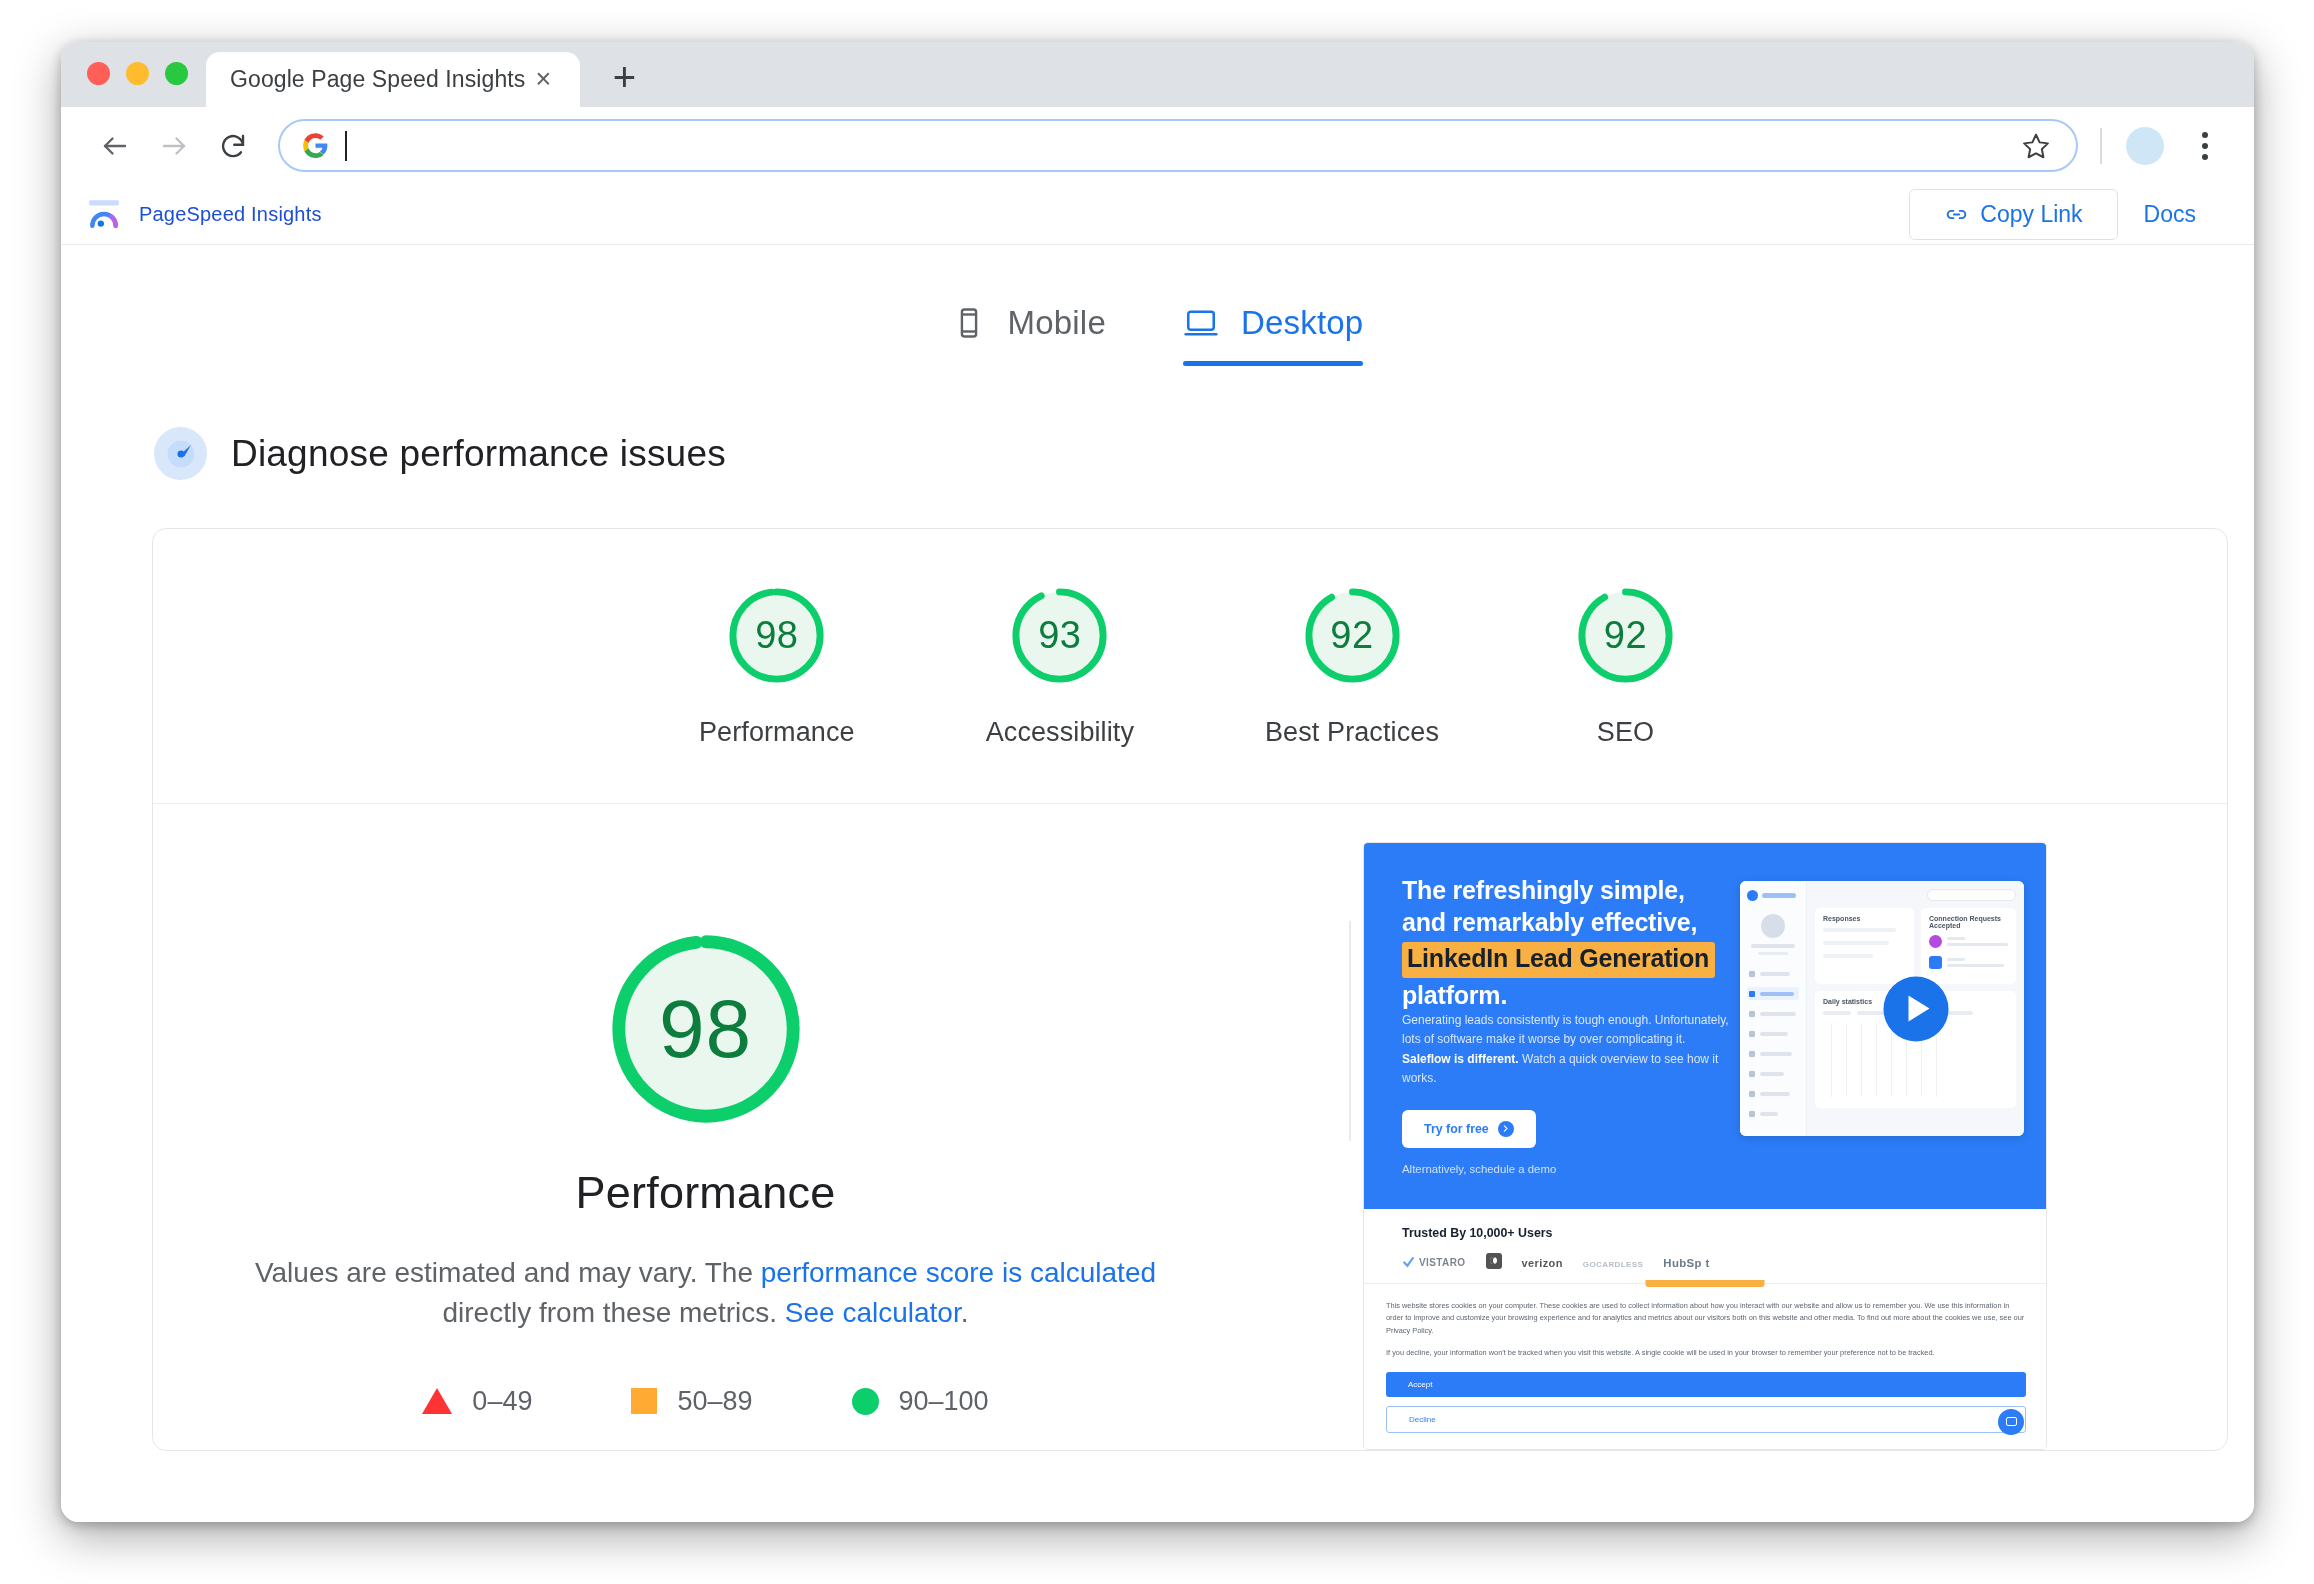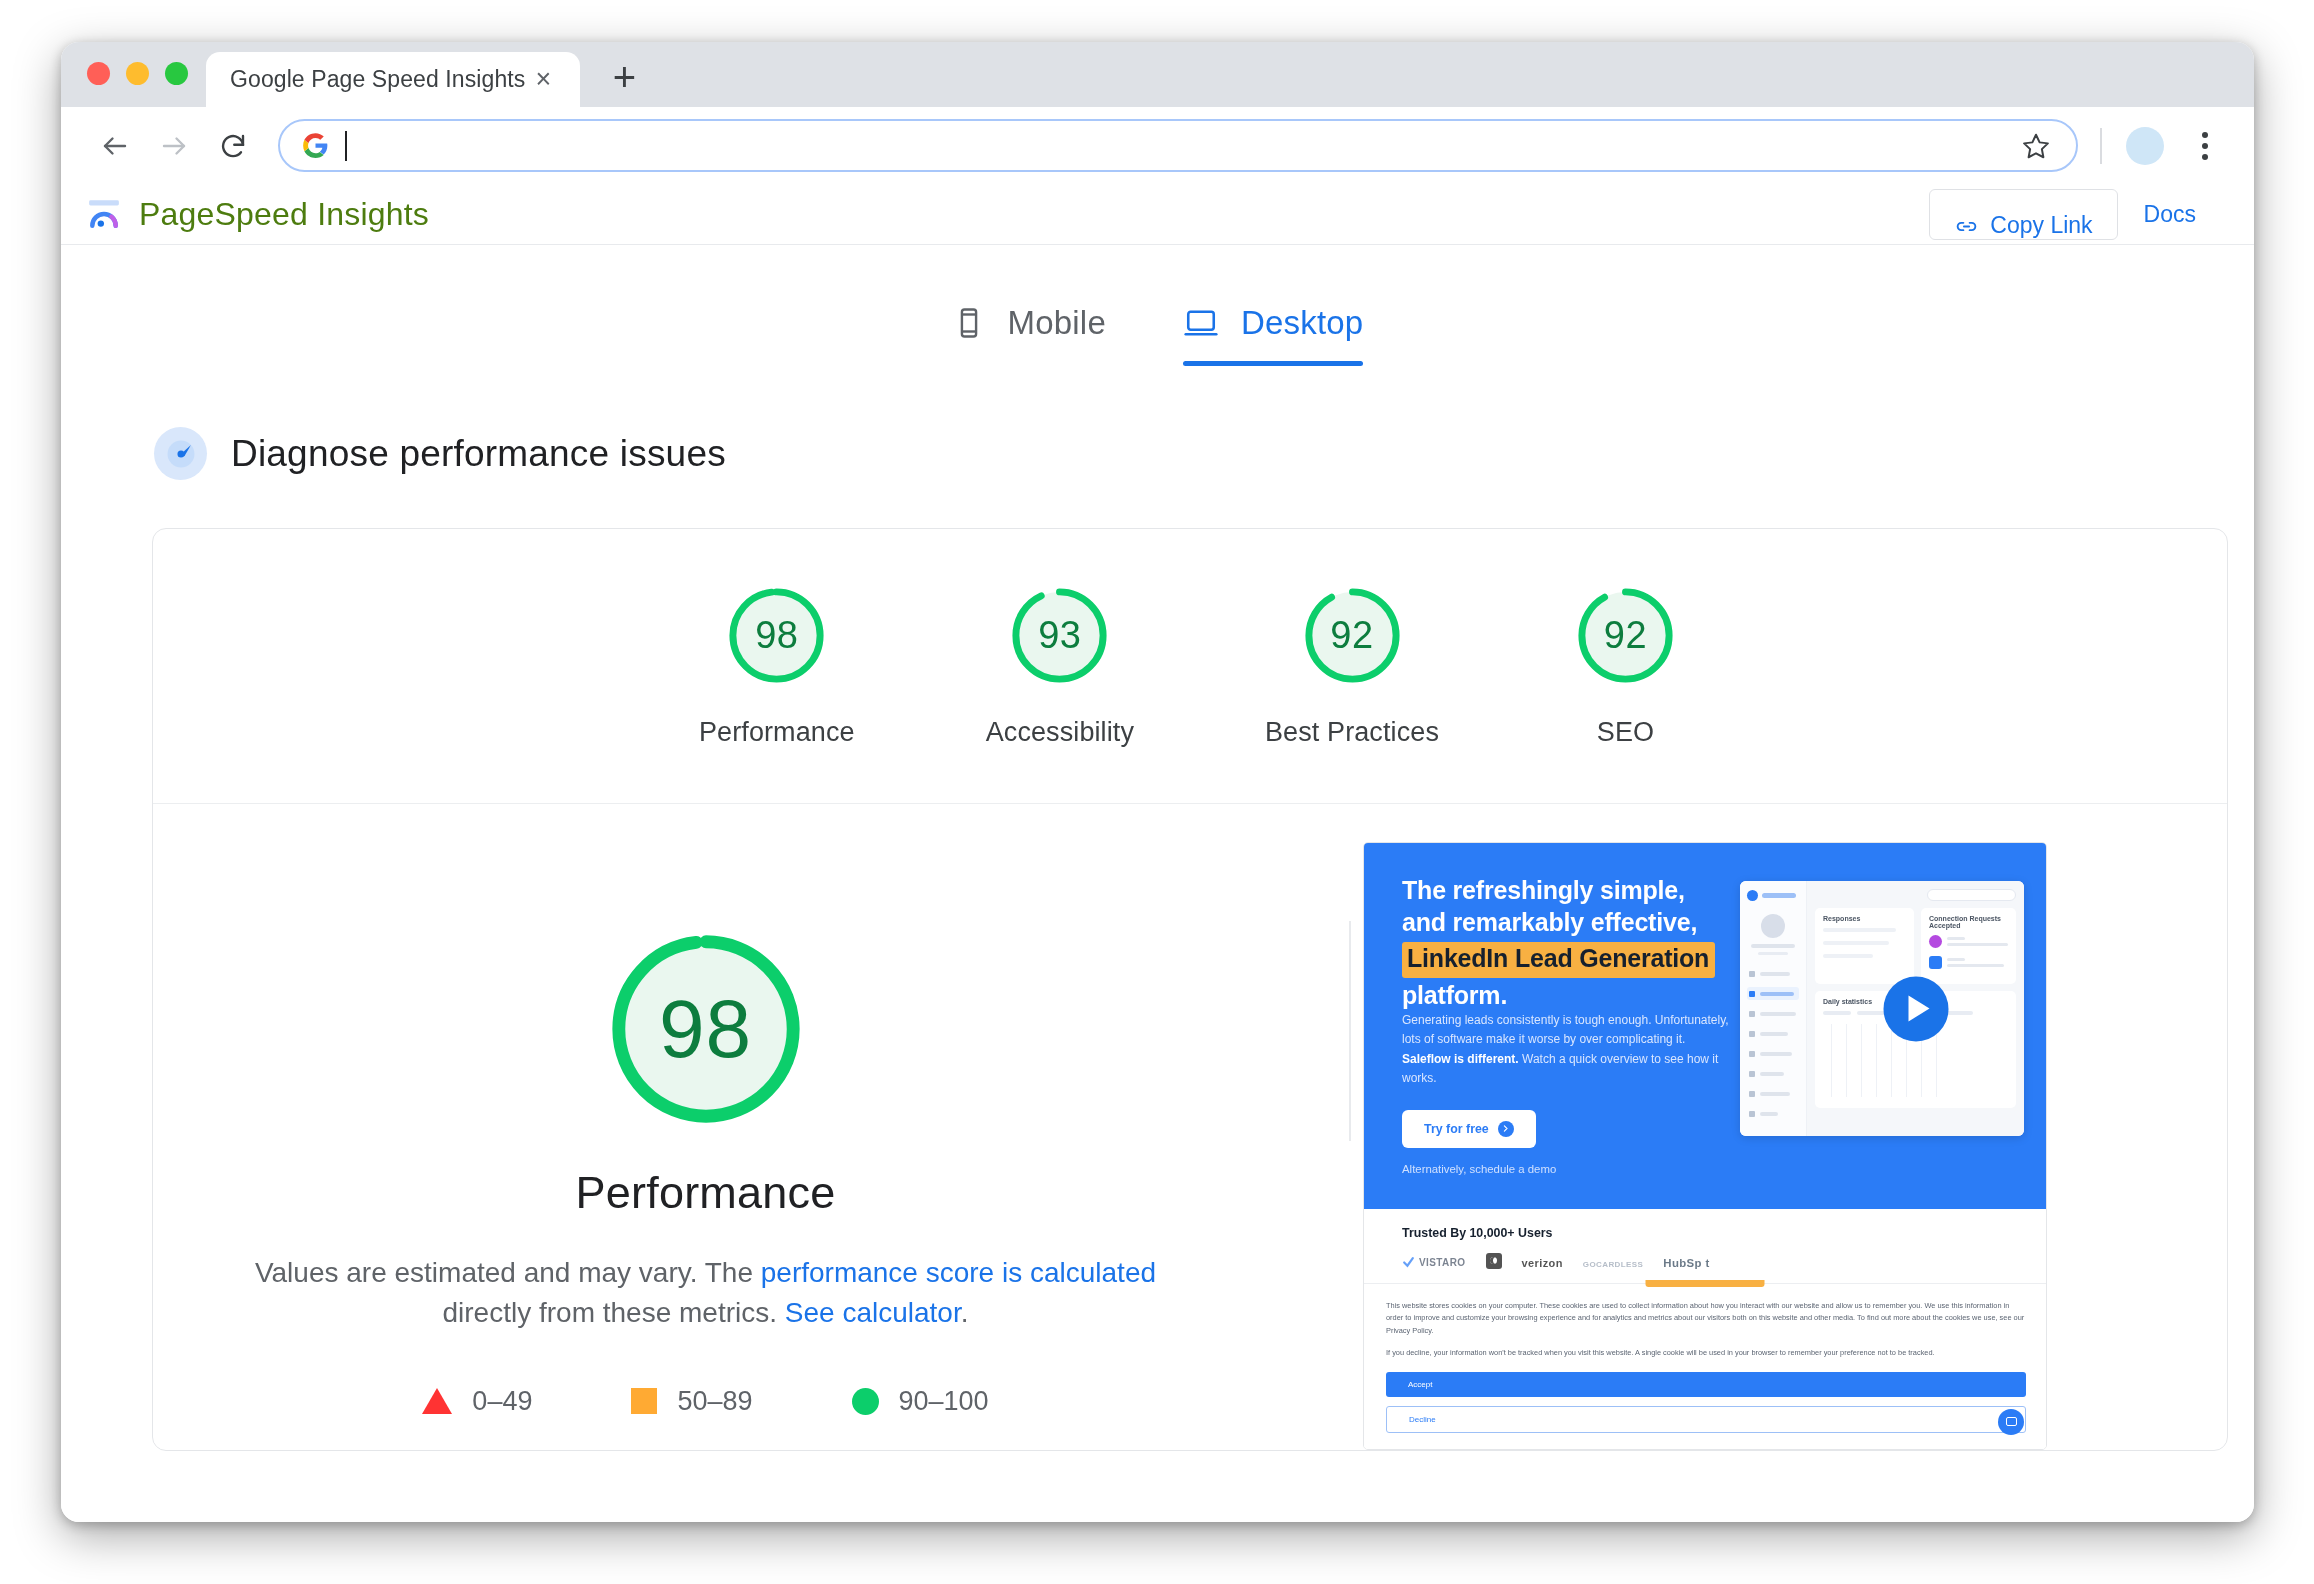--- a/index.html
+++ b/index.html
@@ -157,32 +157,32 @@
     height: 61px;
     display: flex;
     align-items: center;
     padding: 0 36px 0 26px;
     border-bottom: 1px solid #e8eaed;
     position: relative;
   }
   .psi-brand { display: flex; align-items: center; gap: 18px; }
   .psi-logo { width: 34px; height: 34px; flex: none; }
   .psi-name {
-    font-size: 32px;
-    color: #4d7c0f;
+    font-size: 20px;
+    color: #1d4ed8;
     letter-spacing: 0.2px;
   }
   .psi-actions {
     margin-left: auto;
     display: flex; align-items: center; gap: 4px;
   }
   .copy-link-btn {
-    display: flex; align-items: flex-end; gap: 11px;
+    display: flex; align-items: center; gap: 11px;
     height: 51px;
-    padding: 0 24px;
+    padding: 0 34px;
     border: 1px solid #dfe1e5;
     border-radius: 6px;
     color: #1a73e8;
     font-size: 23px;
     background: #fff;
   }
   .docs-btn {
     padding: 0 22px;
     height: 51px;
     display: flex; align-items: center;

